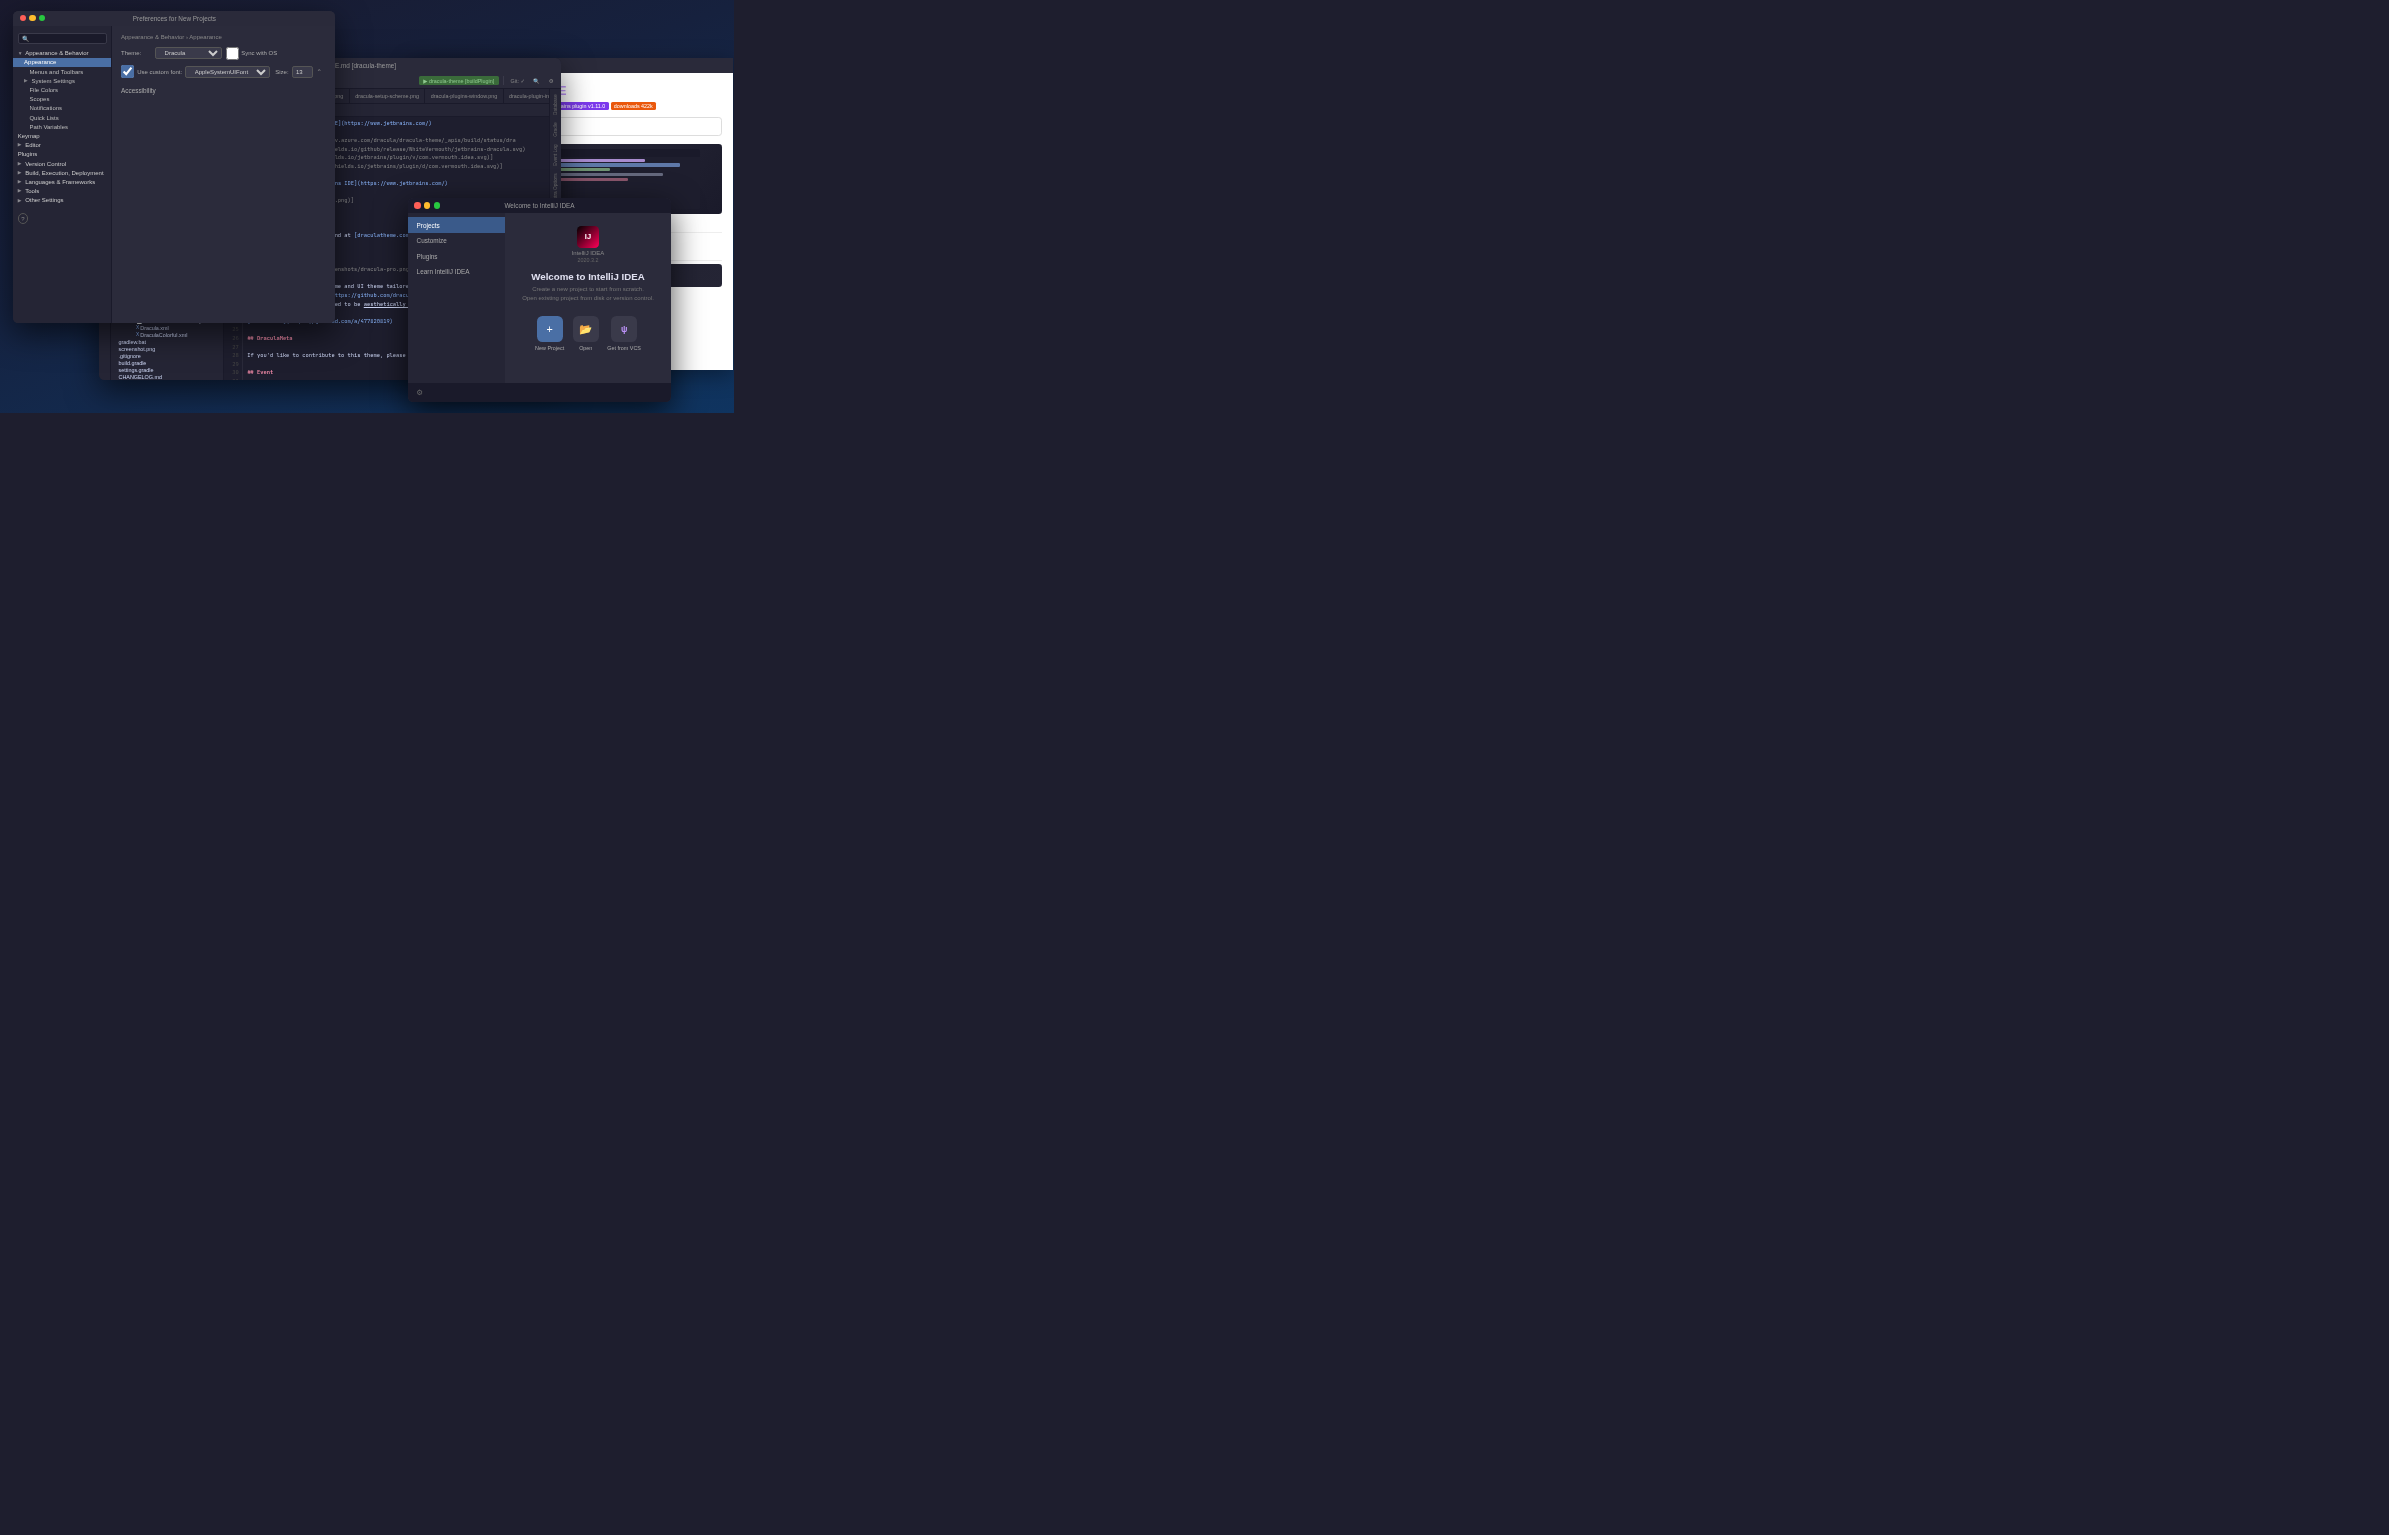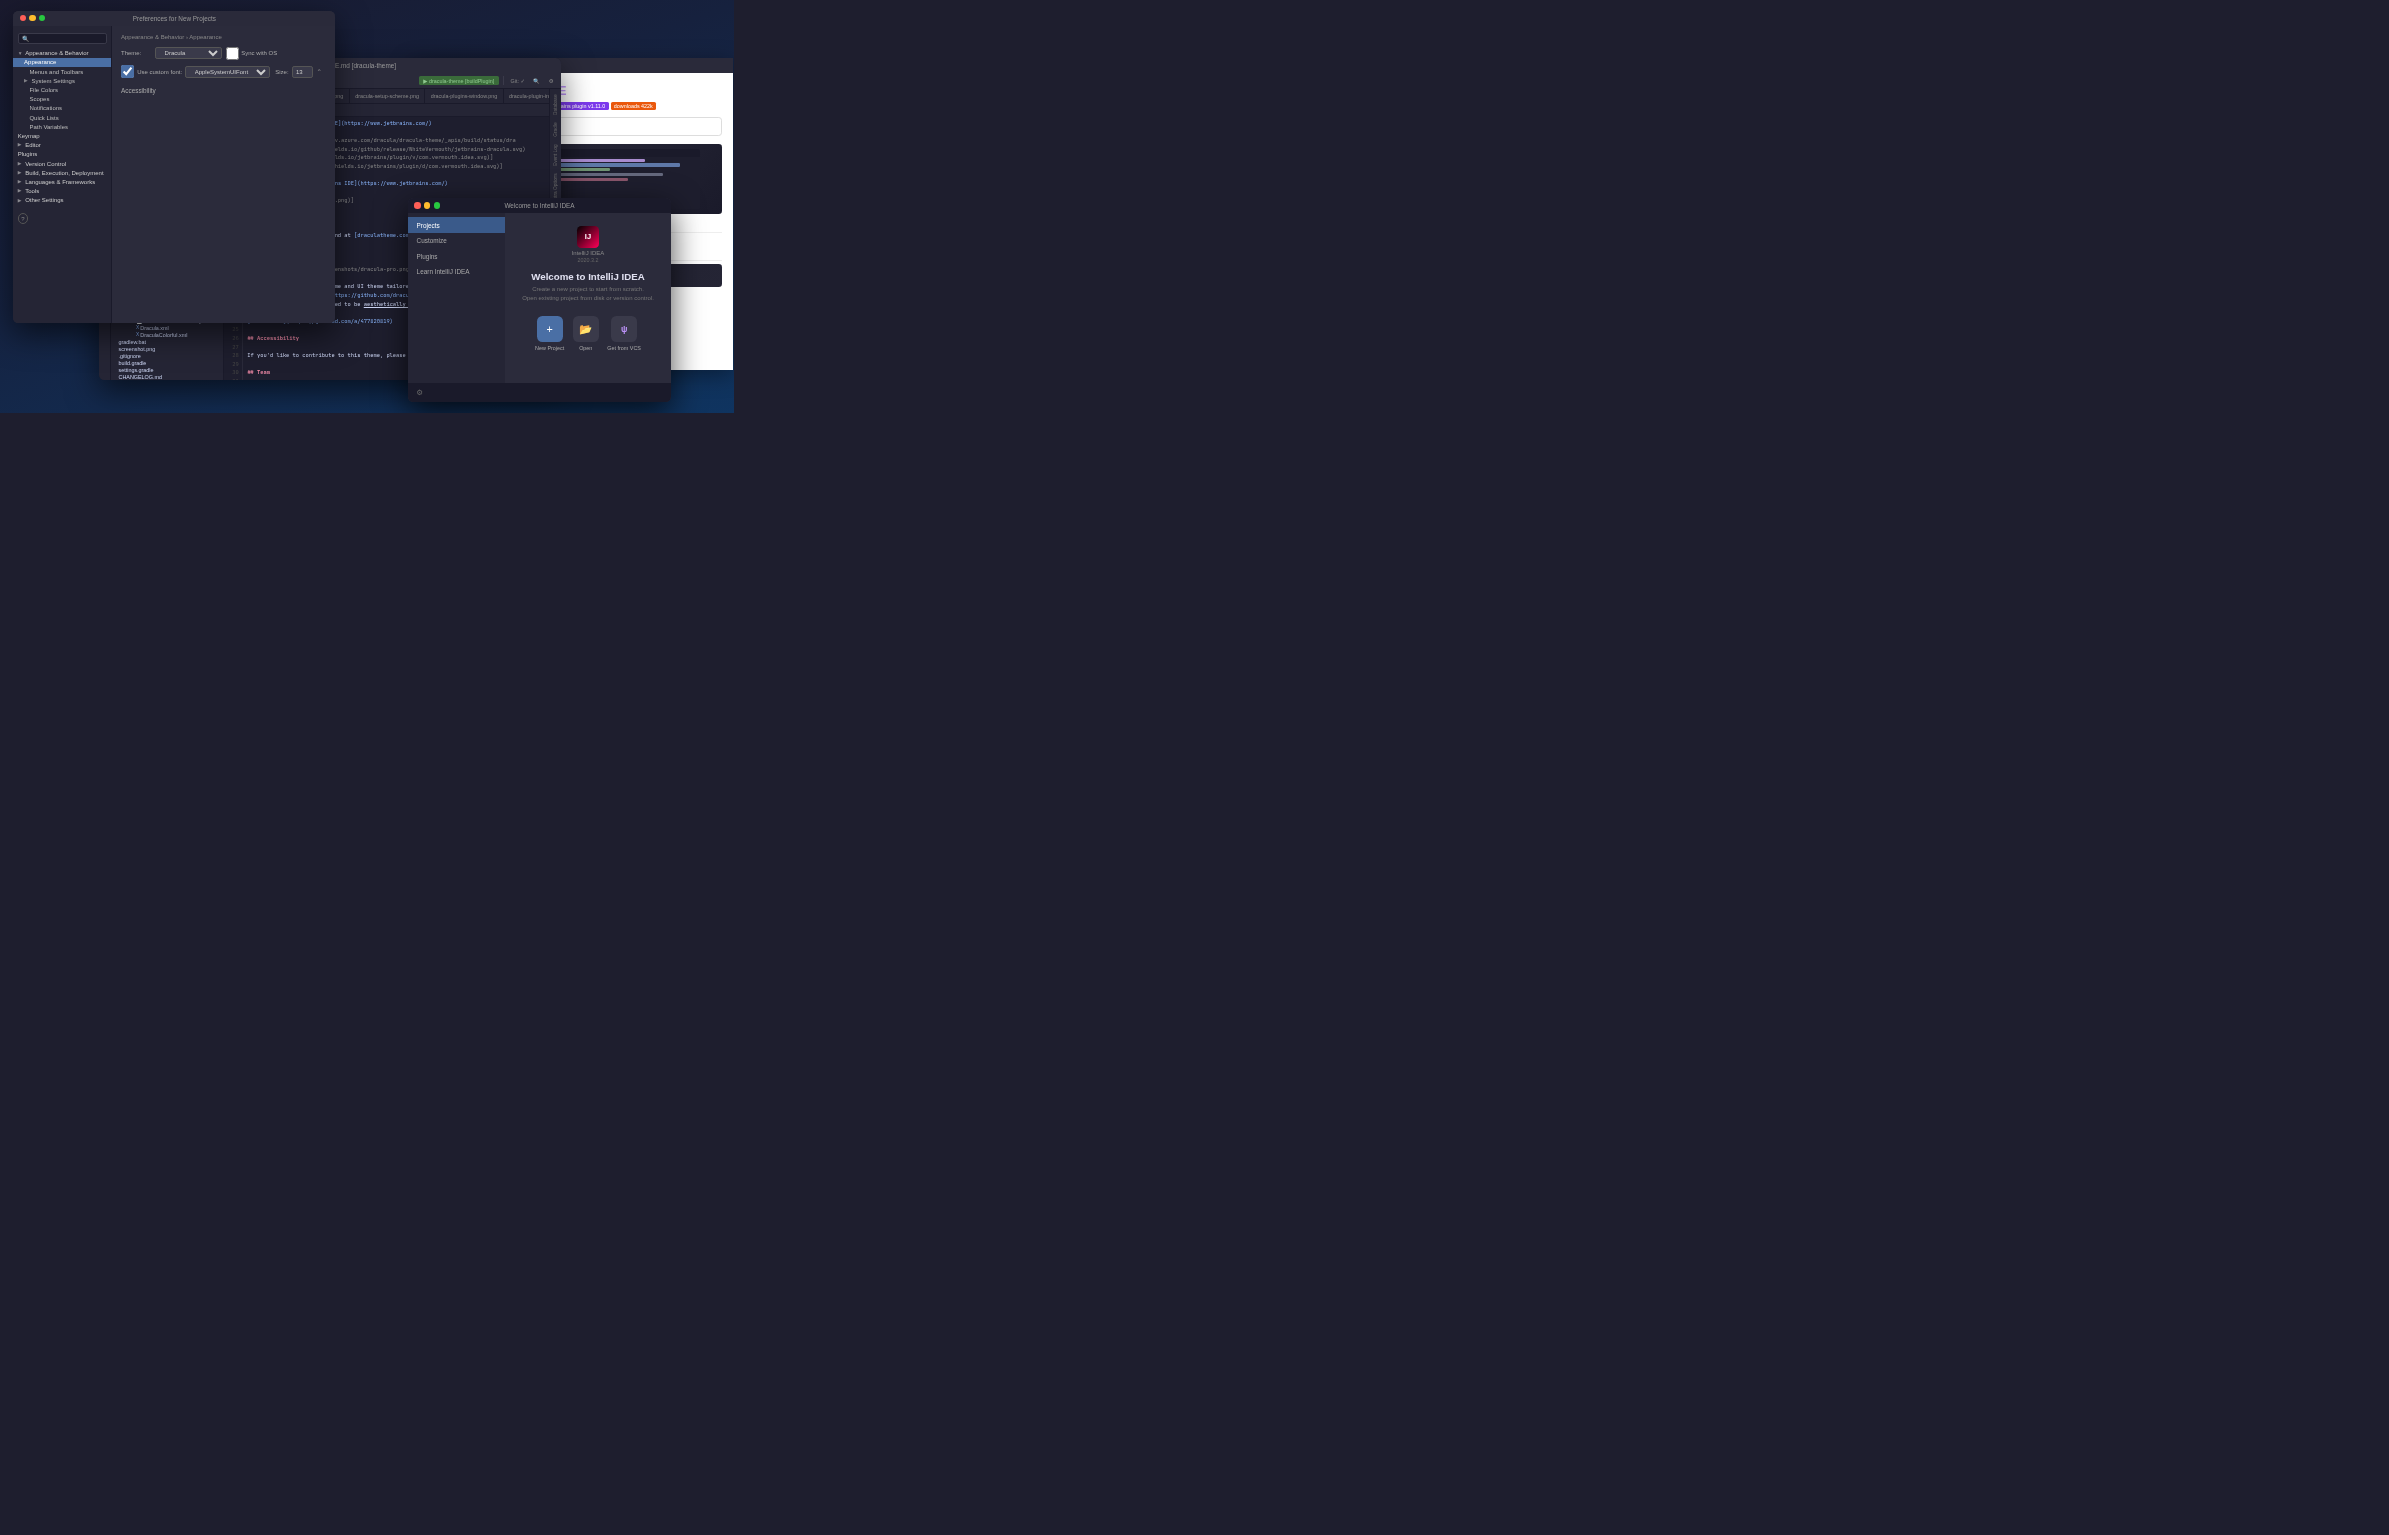--- a/index.html
+++ b/index.html
@@ -1023,25 +1023,25 @@
           <div class="code-line"><span class="c-heading">## Dracula PRO</span></div>
           <div class="code-line">&nbsp;</div>
           <div class="code-line"><span style="color:#888;">[![Dracula Pro](./docs/screenshots/dracula-pro.png)](https://gumroad.com/a/477820819)</span></div>
           <div class="code-line">&nbsp;</div>
           <div class="code-line"><span style="color:#cdd6f4;">Dracula PRO is a color scheme and UI theme tailored for programming. Made for terminal em</span></div>
           <div class="code-line"><span style="color:#cdd6f4;">of </span><span class="c-link">[awesome contributors](https://github.com/dracula/jetbrains/graphs/contributors).</span></div>
           <div class="code-line"><span style="color:#cdd6f4;">syntax highlighters. Designed to be </span><span style="text-decoration:underline;color:#cdd6f4;">aesthetically pleasing</span><span style="color:#cdd6f4;"> while keeping you focused.</span></div>
           <div class="code-line">&nbsp;</div>
           <div class="code-line"><span class="c-link">[Get it now](https://gumroad.com/a/477820819)</span></div>
           <div class="code-line">&nbsp;</div>
-          <div class="code-line"><span class="c-heading">## Accessibility</span></div>
+          <div class="code-line"><span class="c-heading">## DraculaMeta</span></div>
           <div class="code-line">&nbsp;</div>
           <div class="code-line"><span style="color:#cdd6f4;">If you'd like to contribute to this theme, please read the </span><span class="c-link">[Contributing Guide](./CONTRIB</span></div>
           <div class="code-line">&nbsp;</div>
-          <div class="code-line"><span class="c-heading">## Team</span></div>
+          <div class="code-line"><span class="c-heading">## Event</span></div>
           <div class="code-line">&nbsp;</div>
 
         </div>
       </div>
     </div>
 
     <div class="side-tabs">
       <div class="side-tab">Database</div>
       <div class="side-tab">Gradle</div>
       <div class="side-tab">Event Log</div>

